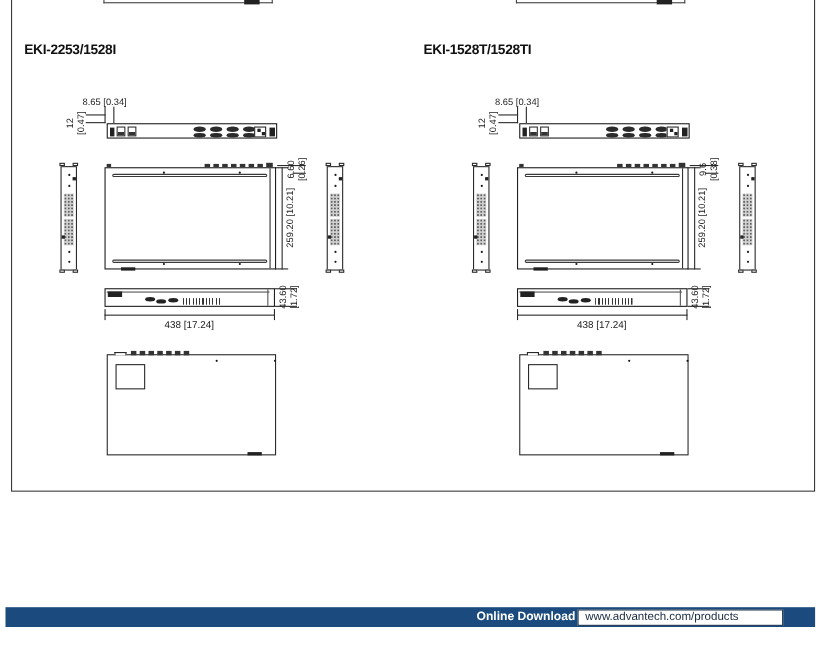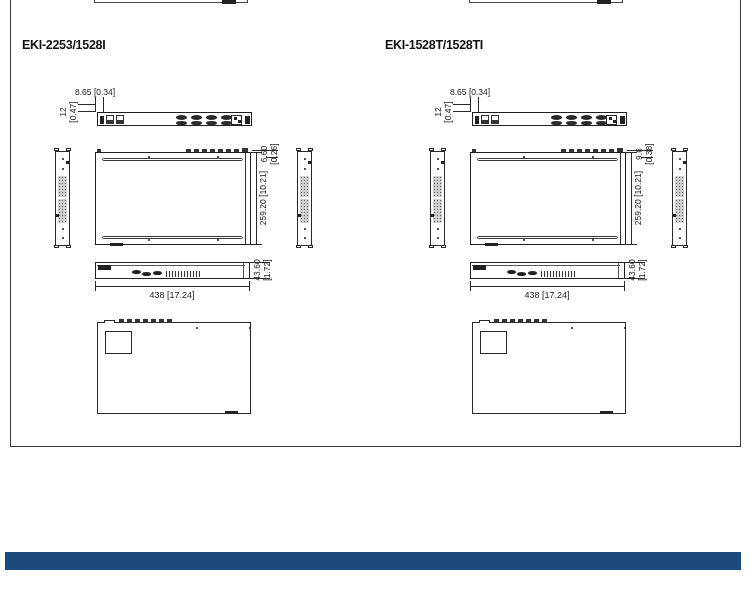--- a/index.html
+++ b/index.html
@@ -319,15 +319,19 @@
         <div class="dot" style="left:98px;top:4px;"></div>
         <div class="dot" style="left:151px;top:4px;"></div>
         <div class="box" style="left:7px;top:8px;width:27px;height:23px;"></div>
         <div class="fill" style="left:127px;top:88px;width:13px;height:3px;"></div>
       </div>
 
     </div>
     </div>
 
   <div class="footer-bar" style="background: rgb(27, 75, 126);">
+    <div class="footer-label">Online Download</div>
+    <div class="footer-urlbox">
+      <span class="footer-url">www.advantech.com/products</span>
+    </div>
   </div>
 
 </div>
 
 </body></html>

